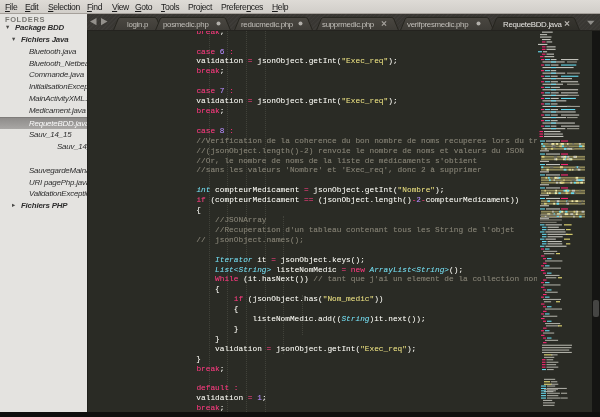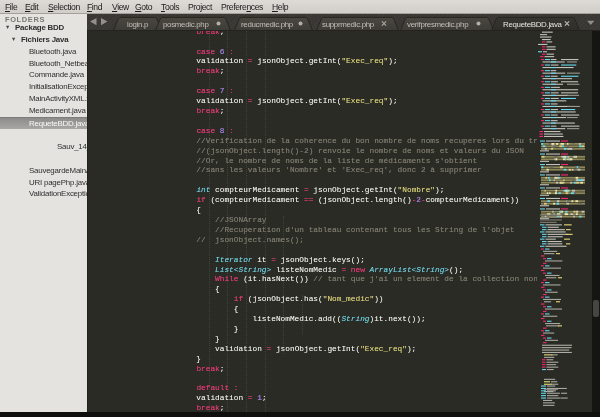--- a/index.html
+++ b/index.html
@@ -8,21 +8,21 @@
   background:linear-gradient(#dedbd6,#d1cec9); border-bottom:1px solid #a5a09a;
   color:#1b1b1b; font-size:8.6px; letter-spacing:-0.4px; }
 #menubar span { position:absolute; top:2px; }
 #menubar u { text-decoration:underline; }
 #sidebar { position:absolute; left:0; top:14px; width:87px; height:398px;
   background:#e4e3e0; overflow:hidden; }
 #folders { position:absolute; left:5px; top:0.5px; font-size:7.5px; font-weight:bold;
   color:#7a7974; letter-spacing:0.6px; }
 .srow { position:absolute; left:0; width:87px; height:11.9px; }
 .srow.sel { background:linear-gradient(#8e8c8a,#a9a7a5); border-top:1px solid #7e7c7a; }
-.slab { position:absolute; top:1.4px; font-size:7.9px; letter-spacing:-0.2px; color:#2e2e2e; white-space:nowrap; }
+.slab { position:absolute; top:1.4px; font-size:7.9px; letter-spacing:-0.2px; color:#2e2e2e; white-space:nowrap;font-style:italic; }
 .srow.sel .slab { color:#fbfbfb; }
 .arr { position:absolute; top:1.2px; font-size:6.5px; color:#4a4a48; }
 #tabbar { position:absolute; left:87px; top:14px; width:513px; height:17px;
   background:#393733;
   background-image:repeating-linear-gradient(135deg, rgba(255,255,255,0.022) 0 1px, rgba(0,0,0,0) 1px 3px);
 }
 #tabbar svg { position:absolute; left:0; top:0; }
 .tt { font-family:"Liberation Sans",sans-serif; font-size:7.9px; letter-spacing:-0.3px; fill:#c2bfba; }
 .tta { font-family:"Liberation Sans",sans-serif; font-size:7.9px; letter-spacing:-0.3px; fill:#e6e4e1; }
 #codewrap { position:absolute; left:87px; top:31px; width:513px; height:381px;
@@ -77,31 +77,38 @@
     </div>
 <div class="srow" style="top:78.9px">
       <span class="slab" style="left:29px;">MainActivityXML.xm</span>
     </div>
 <div class="srow" style="top:90.8px">
       <span class="slab" style="left:29px;">Medicament.java</span>
     </div>
 <div class="srow sel" style="top:102.7px">
       <span class="slab" style="left:29px;">RequeteBDD.java</span>
     </div>
+<div class="srow" style="top:114.6px">
+      <span class="slab" style="left:29px;">Sauv_14_15</span>
+    </div>
 <div class="srow" style="top:126.5px">
       <span class="slab" style="left:29px;margin-left:28px;">Sauv_14_15.java</span>
     </div>
 <div class="srow" style="top:150.2px">
       <span class="slab" style="left:29px;">SauvegardeMainAct</span>
     </div>
 <div class="srow" style="top:162.2px">
       <span class="slab" style="left:29px;">URI pagePhp.java</span>
     </div>
 <div class="srow" style="top:174.0px">
       <span class="slab" style="left:29px;">ValidationException</span>
+    </div>
+<div class="srow" style="top:185.9px">
+      <span class="arr" style="left:12px">▸</span>
+      <span class="slab" style="left:21px;font-weight:bold;">Fichiers PHP</span>
     </div>
 </div>
 <div id="tabbar">
 <svg width="513" height="17" viewBox="0 0 513 17">
 <defs>
 <linearGradient id="tg" x1="0" y1="0" x2="0" y2="1">
   <stop offset="0" stop-color="#4a4741"></stop>
           <stop offset="1" stop-color="#3d3b36"></stop>
 </linearGradient>
 <linearGradient id="tgA" x1="0" y1="0" x2="0" y2="1">

